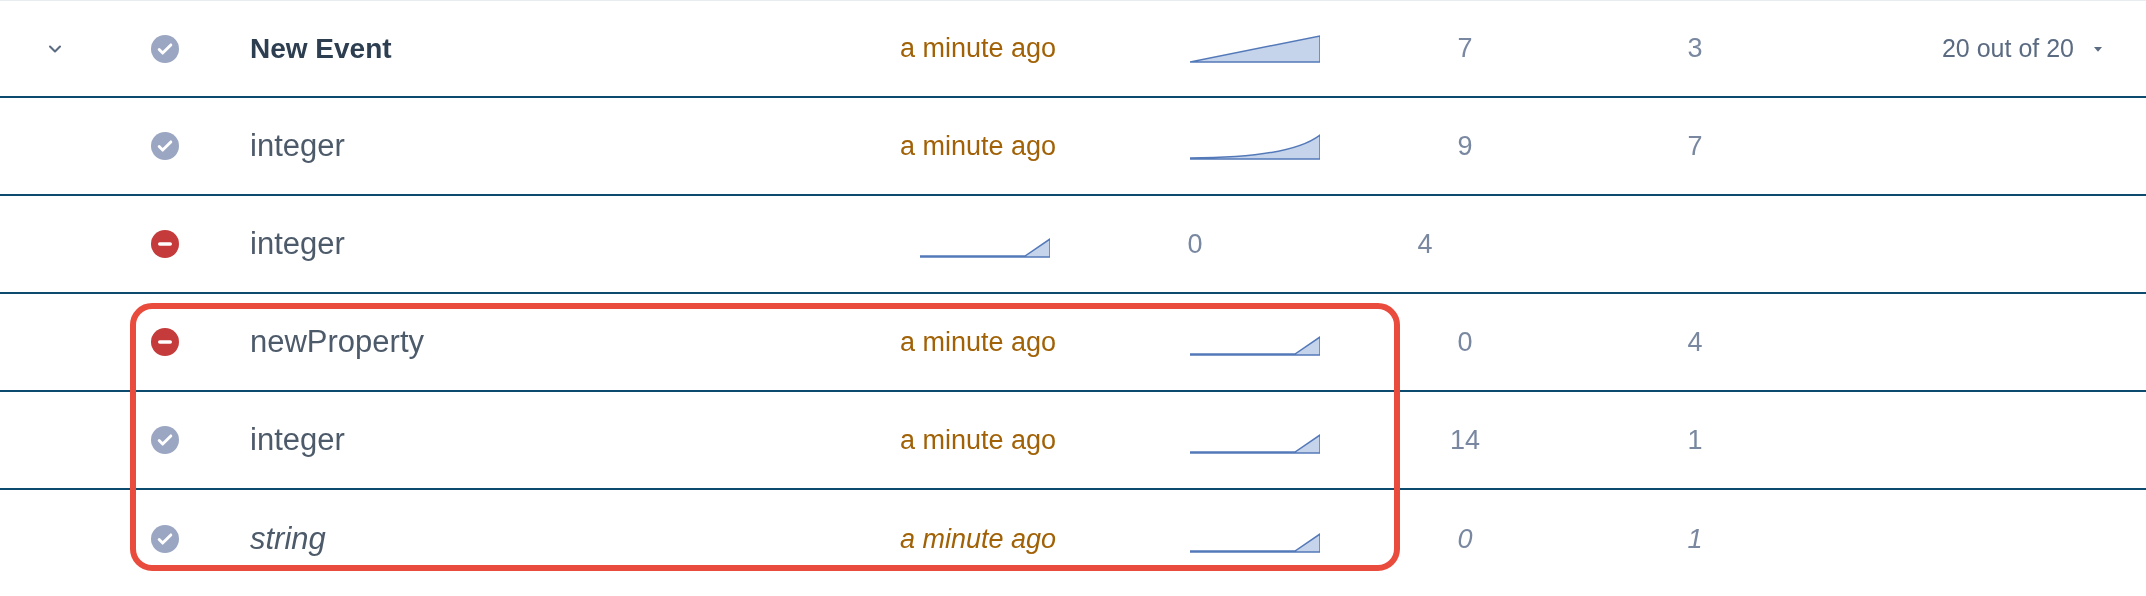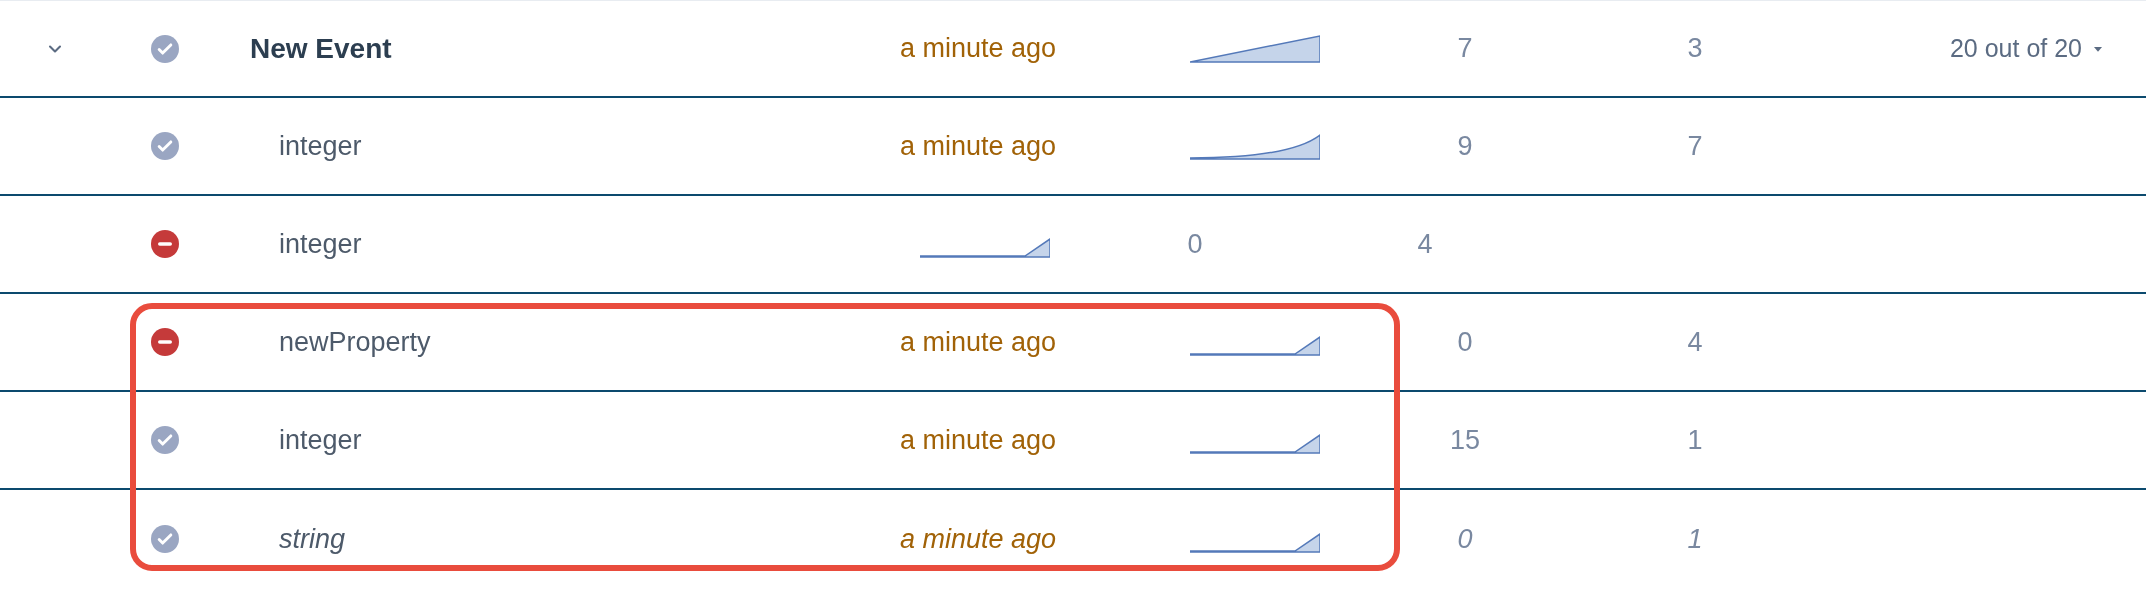--- a/index.html
+++ b/index.html
@@ -21,23 +21,23 @@
     }
     .row.header { border-top: 1px solid #e8ecf1; }
     .col-expand { width: 110px; display: flex; justify-content: center; align-items: center; }
     .col-status { width: 110px; display: flex; justify-content: center; align-items: center; }
     .col-name { width: 680px; padding-left: 30px; display: flex; align-items: center; }
     .col-name.child { padding-left: 30px; }
     .col-time { width: 270px; padding-left: 0; }
     .col-spark { width: 170px; display: flex; justify-content: center; align-items: center; }
     .col-num1 { width: 250px; text-align: center; }
     .col-num2 { width: 210px; text-align: center; }
-    .col-pager { flex: 1; padding-right: 40px; display: flex; justify-content: flex-end; align-items: center; gap: 8px; }
+    .col-pager { flex: 1; padding-right: 40px; display: flex; justify-content: flex-end; align-items: center; gap: 16px; }
     .txt-title { font-size: 28px; font-weight: 700; color: #2c3e50; }
-    .txt-name { font-size: 27px; font-weight: 400; color: #4d5a6a; margin-left: 29px; }
+    .txt-name { font-size: 31px; font-weight: 400; color: #4d5a6a; }
     .txt-time { font-size: 27px; font-weight: 400; color: #a16207; }
     .txt-num { font-size: 27px; font-weight: 400; color: #7988a0; }
     .txt-pager { font-size: 25px; font-weight: 400; color: #5b6b82; }
     .chevron { width: 20px; height: 20px; }
     .chevron svg { width: 100%; height: 100%; display:block; }
     .status-icon { width: 28px; height: 28px; }
     .status-icon svg { width: 100%; height: 100%; display: block; }
     .spark { width: 130px; height: 30px; }
     .spark svg { width: 100%; height: 100%; display:block; }
     .caret { width: 16px; height: 16px; }
@@ -189,21 +189,21 @@
         <span class="txt-name">integer</span>
       </div>
     <div class="col-time"><span class="txt-time">a minute ago</span></div>
     <div class="col-spark">
       <span class="spark">
         <svg viewBox="0 0 130 30" preserveAspectRatio="none">
             <path d="M0,27 L105,27 L130,10 L130,28 L0,28 Z" fill="#c5d4ea" stroke="#5479b9" stroke-width="1.5"></path>
           </svg>
       </span>
     </div>
-    <div class="col-num1"><span class="txt-num">15</span></div>
+    <div class="col-num1"><span class="txt-num">14</span></div>
     <div class="col-num2"><span class="txt-num">1</span></div>
     <div class="col-pager"></div>
   </div>
 
   <div class="row" style="border-bottom:none;font-style:italic;">
     <div class="col-expand"></div>
     <div class="col-status">
       <span class="status-icon">
         <svg viewBox="0 0 24 24">
             <circle cx="12" cy="12" r="12" fill="#9aa6c2"></circle>

